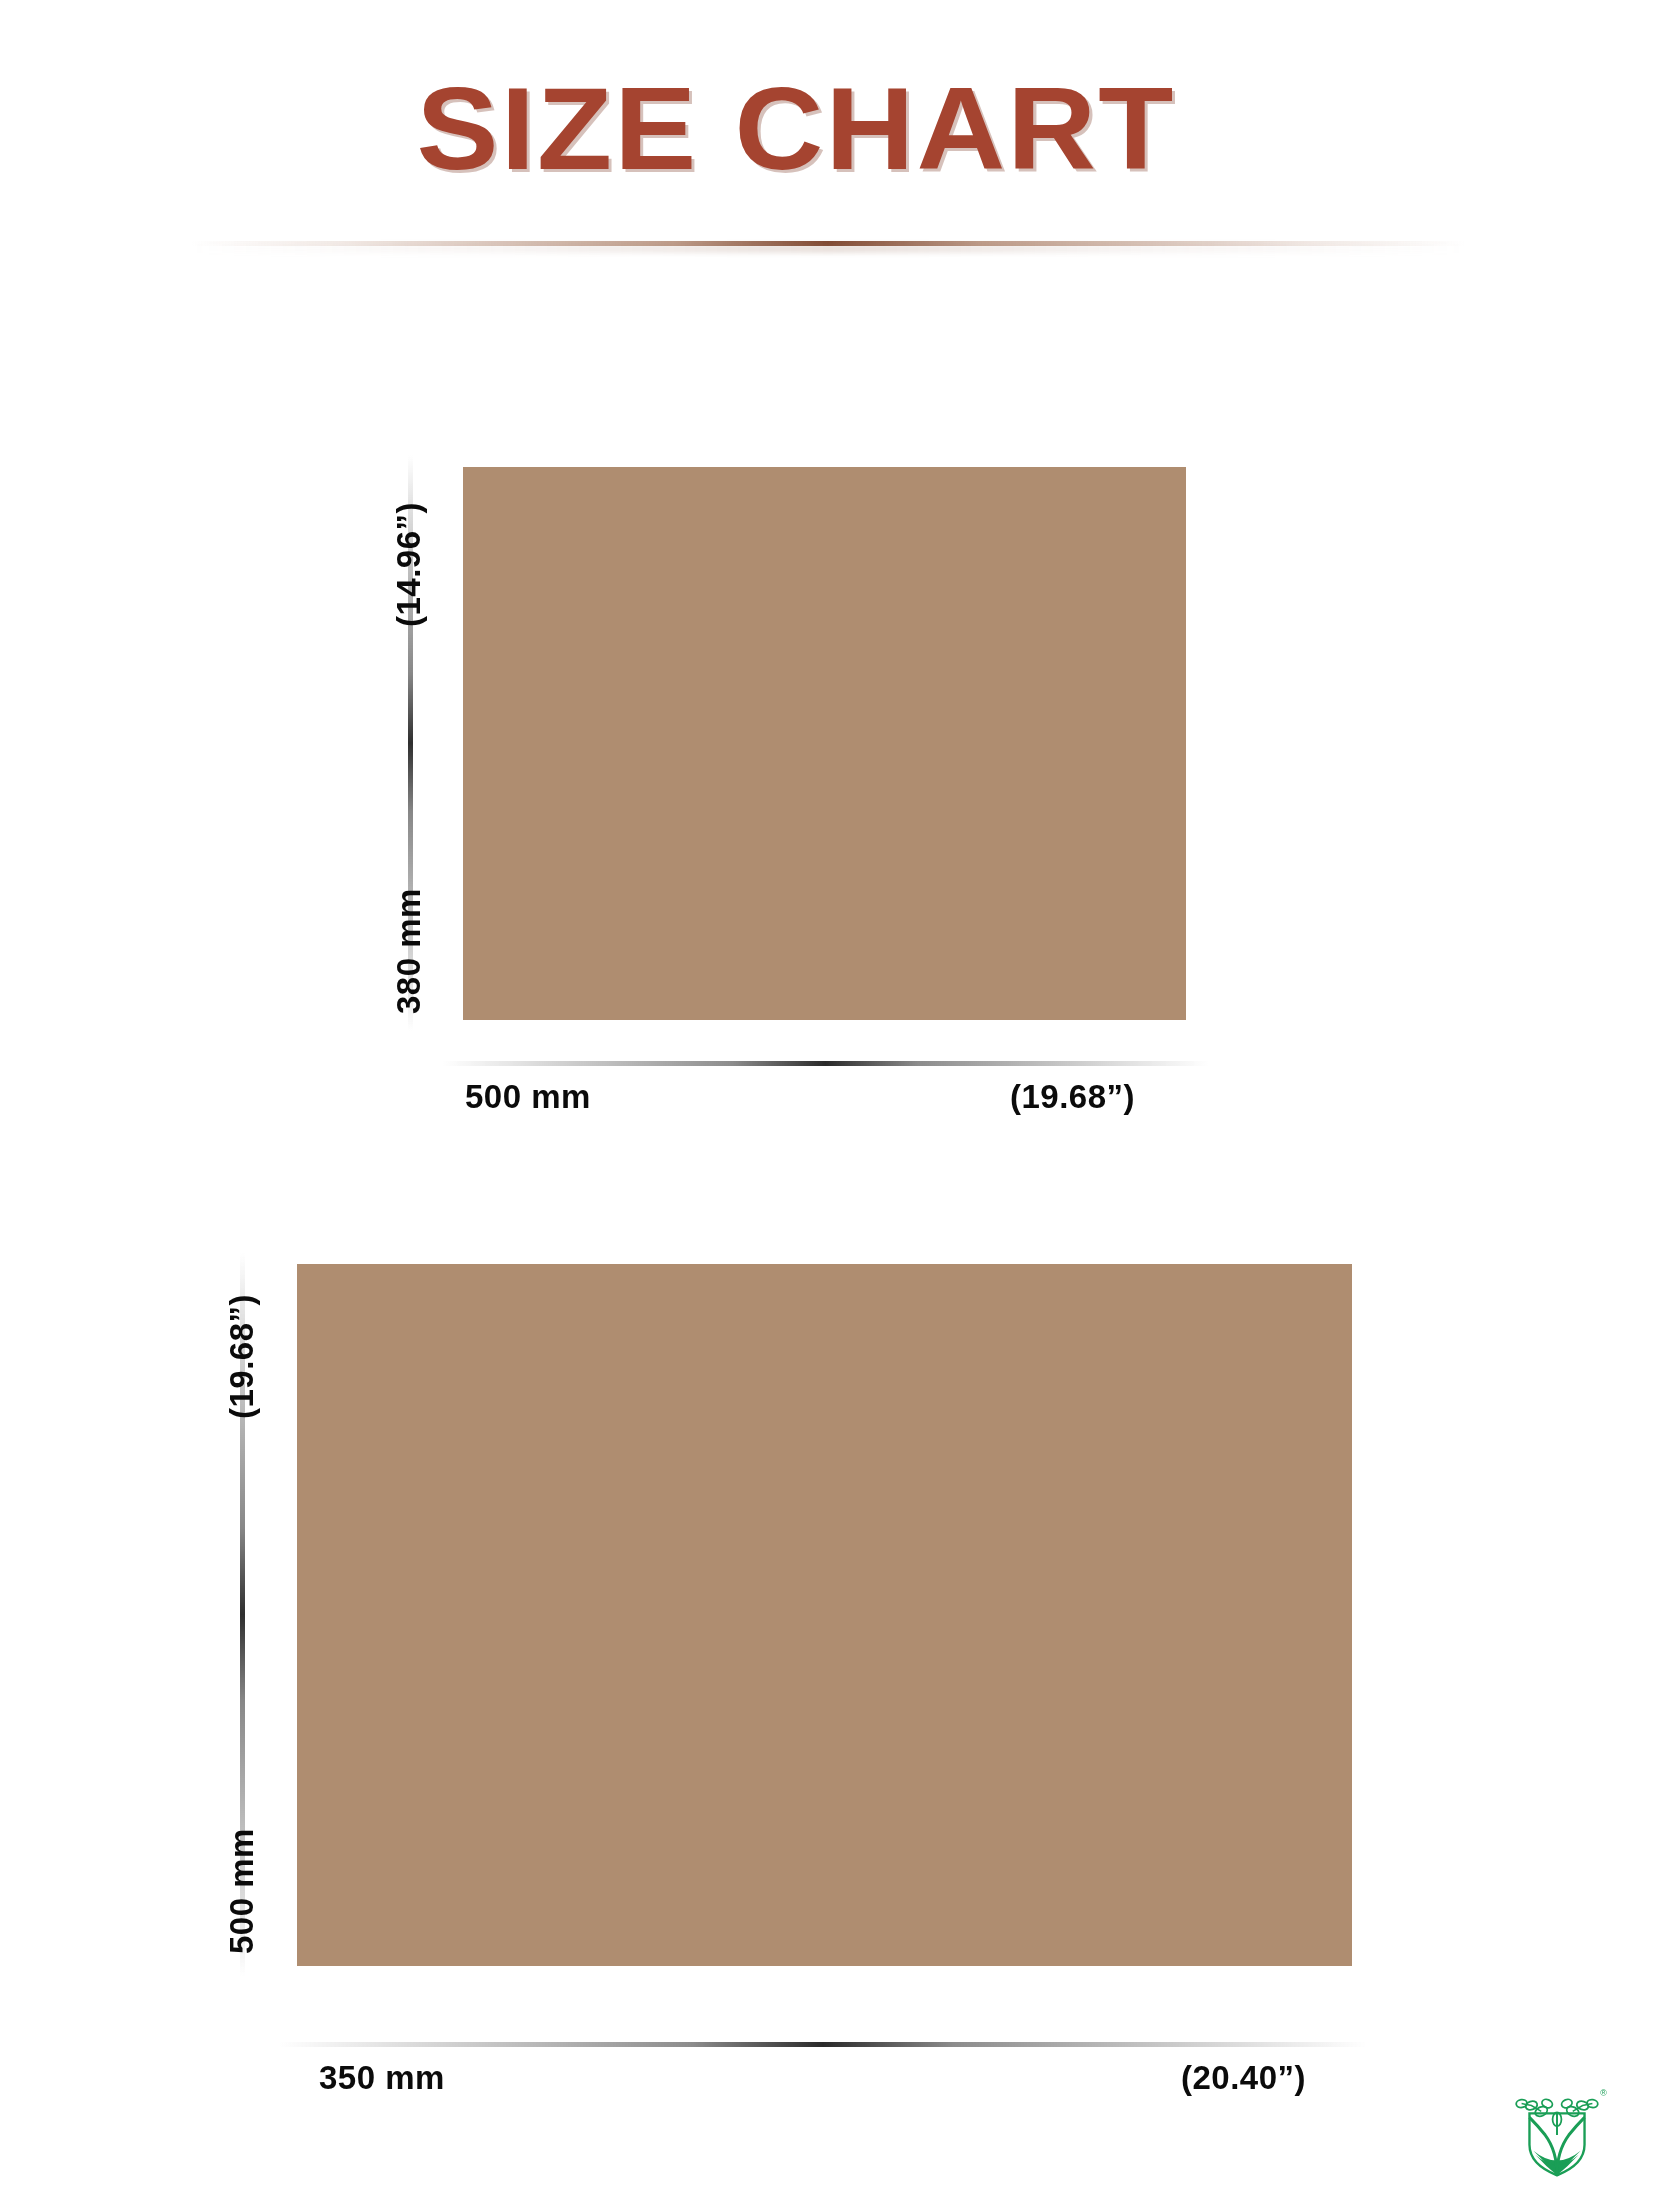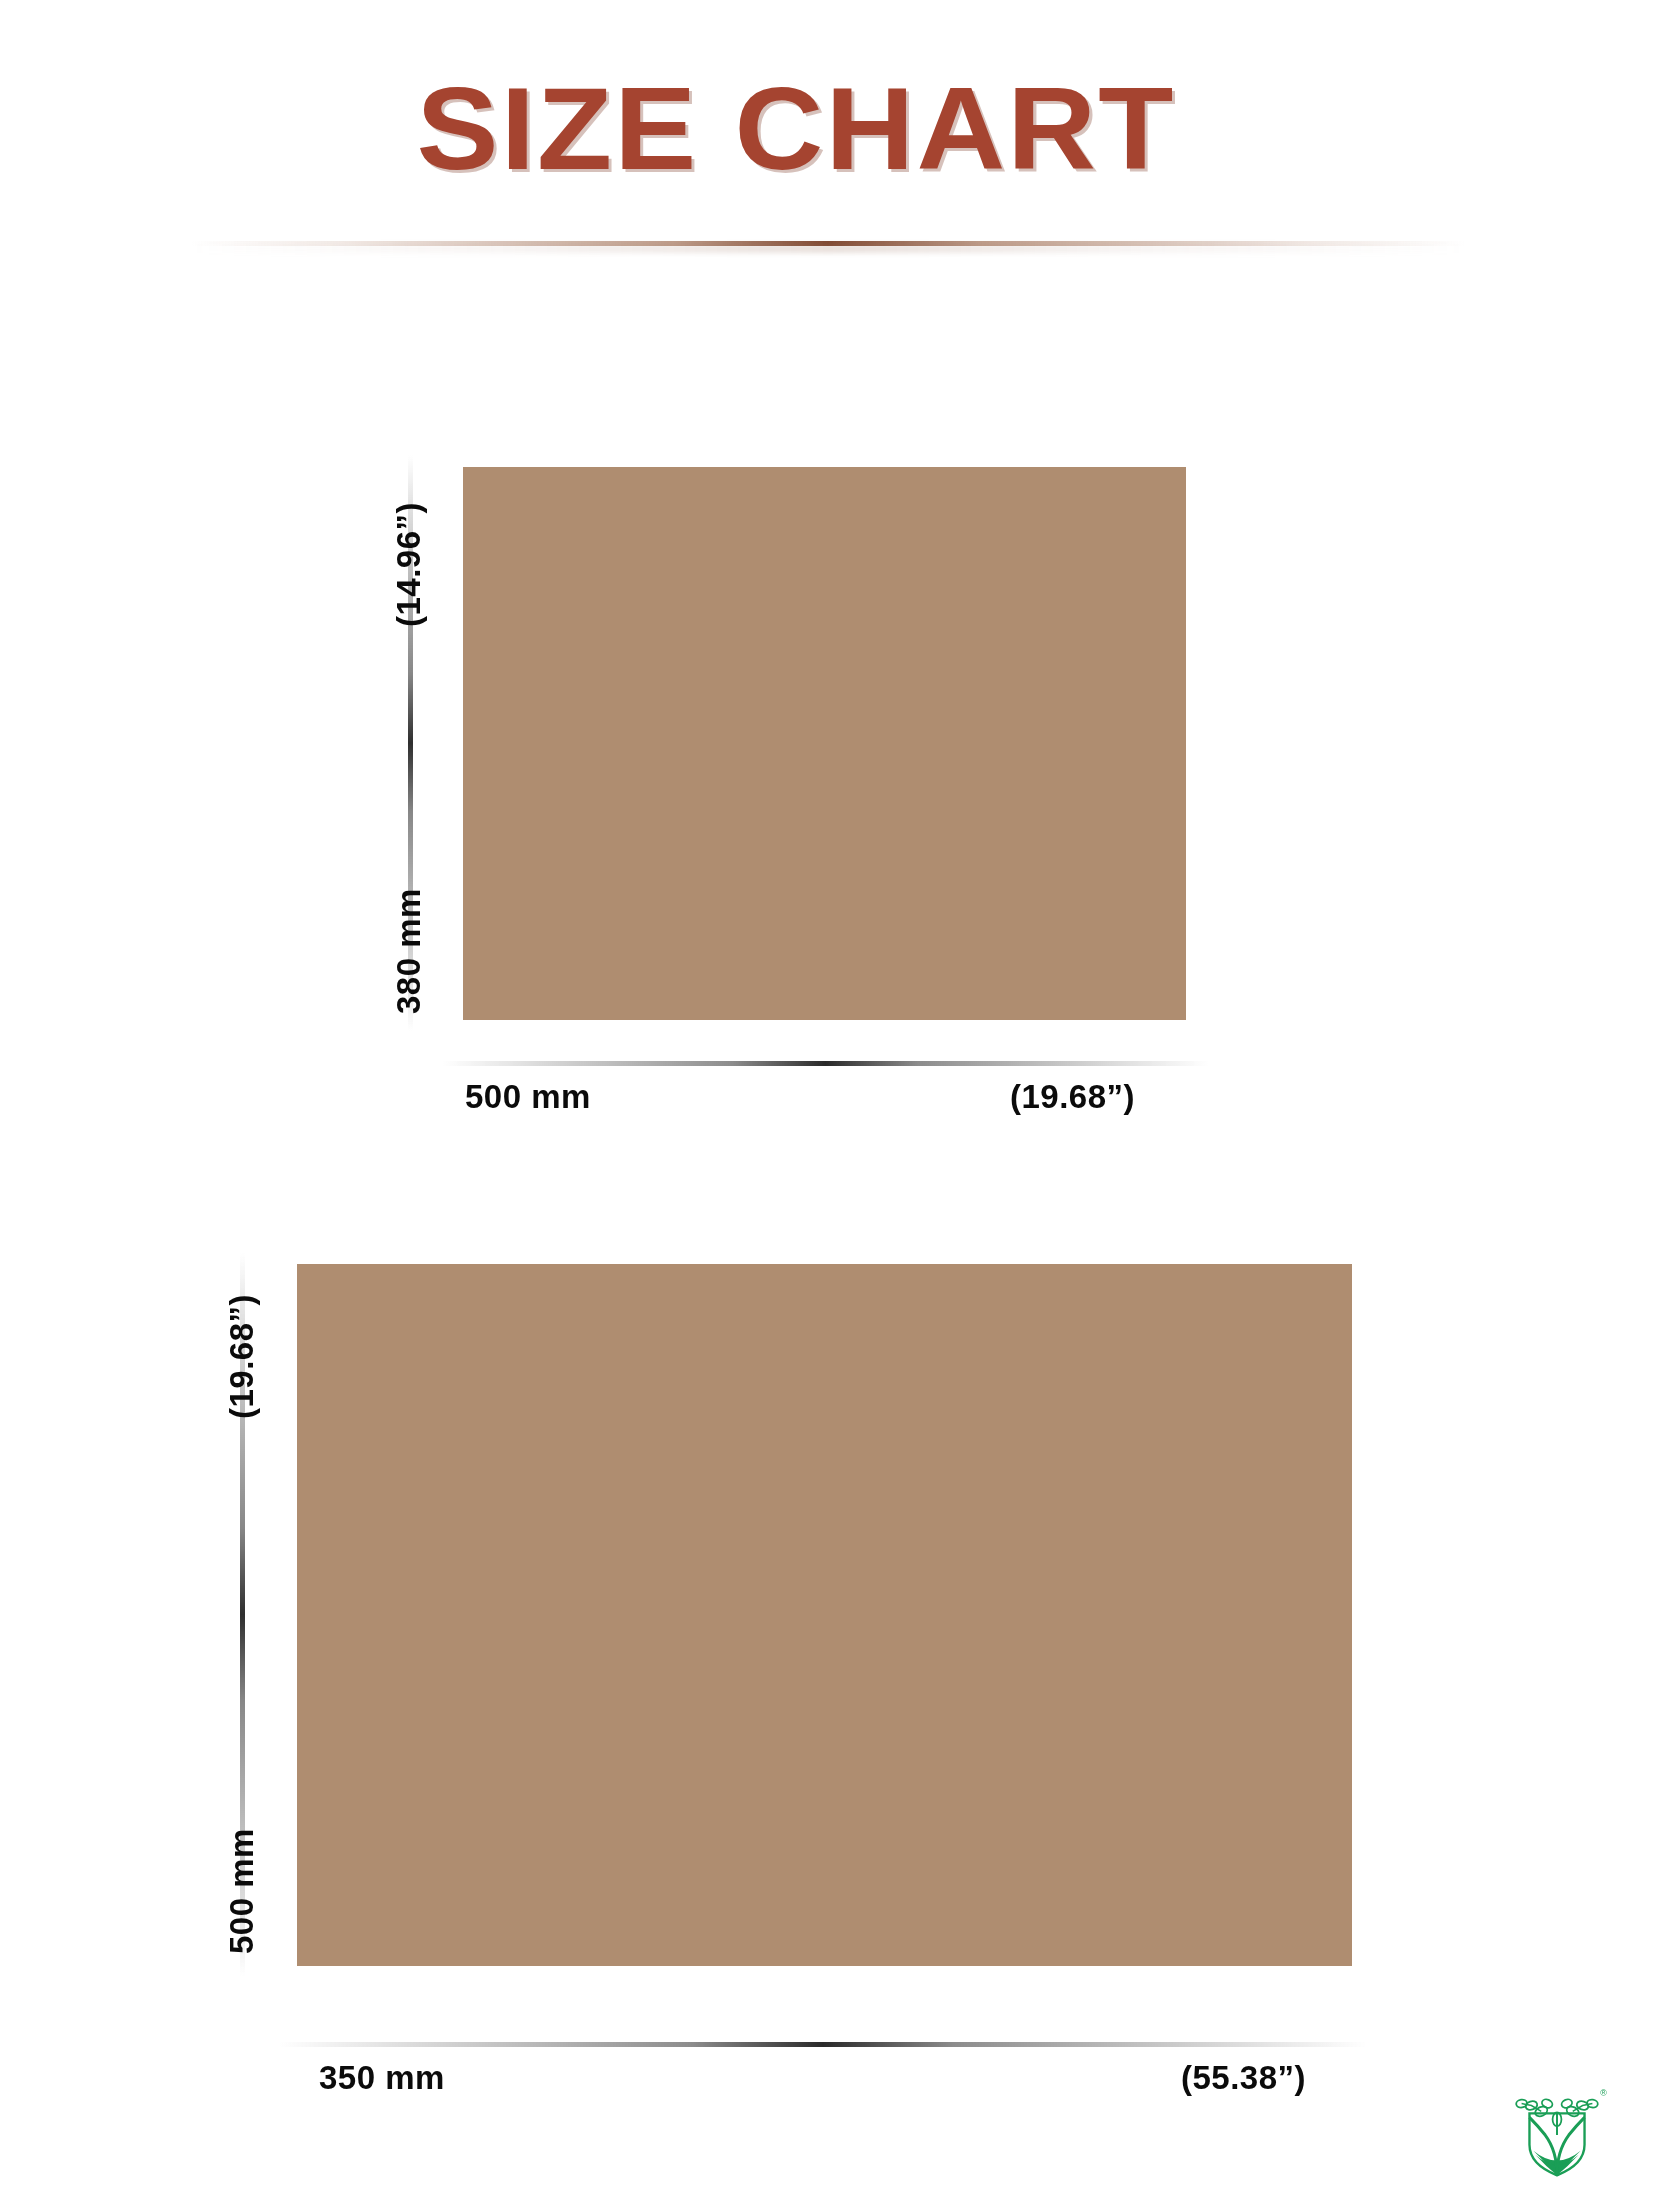--- a/index.html
+++ b/index.html
@@ -174,21 +174,21 @@
   <div class="v-line" style="left:240px; top:1253px; height:723px;"></div>
 
   <div class="dim-label rot" style="left:223px; top:1419px; font-size:33px;">(19.68”)</div>
 
   <div class="dim-label rot" style="left:223px; top:1954px; font-size:33px;">500 mm</div>
 
   <div class="h-line" style="left:279px; top:2042px; width:1088px;"></div>
 
   <div class="dim-label" style="left:319px; top:2059px; font-size:33px;">350 mm</div>
 
-  <div class="dim-label" style="left:1181px; top:2059px; font-size:33px;">(55.38”)</div>
+  <div class="dim-label" style="left:1181px; top:2059px; font-size:33px;">(20.40”)</div>
 </div>
 
 <div class="logo">
   <svg width="118" height="118" viewBox="0 0 120 120">
 
     <path d="M32 36 L88 36 L88 68 Q88 88 60 99 Q32 88 32 68 Z" fill="none" stroke="#1a9e56" stroke-width="2.4"></path>
 
     <path d="M36 74 Q48 86 60 98 Q72 86 84 74 Q72 84 60 84 Q48 84 36 74 Z" fill="#1a9e56"></path>
     <path d="M38 78 Q49 90 60 99 Q71 90 82 78 Q71 88 60 88 Q49 88 38 78 Z" fill="#1a9e56"></path>
 

